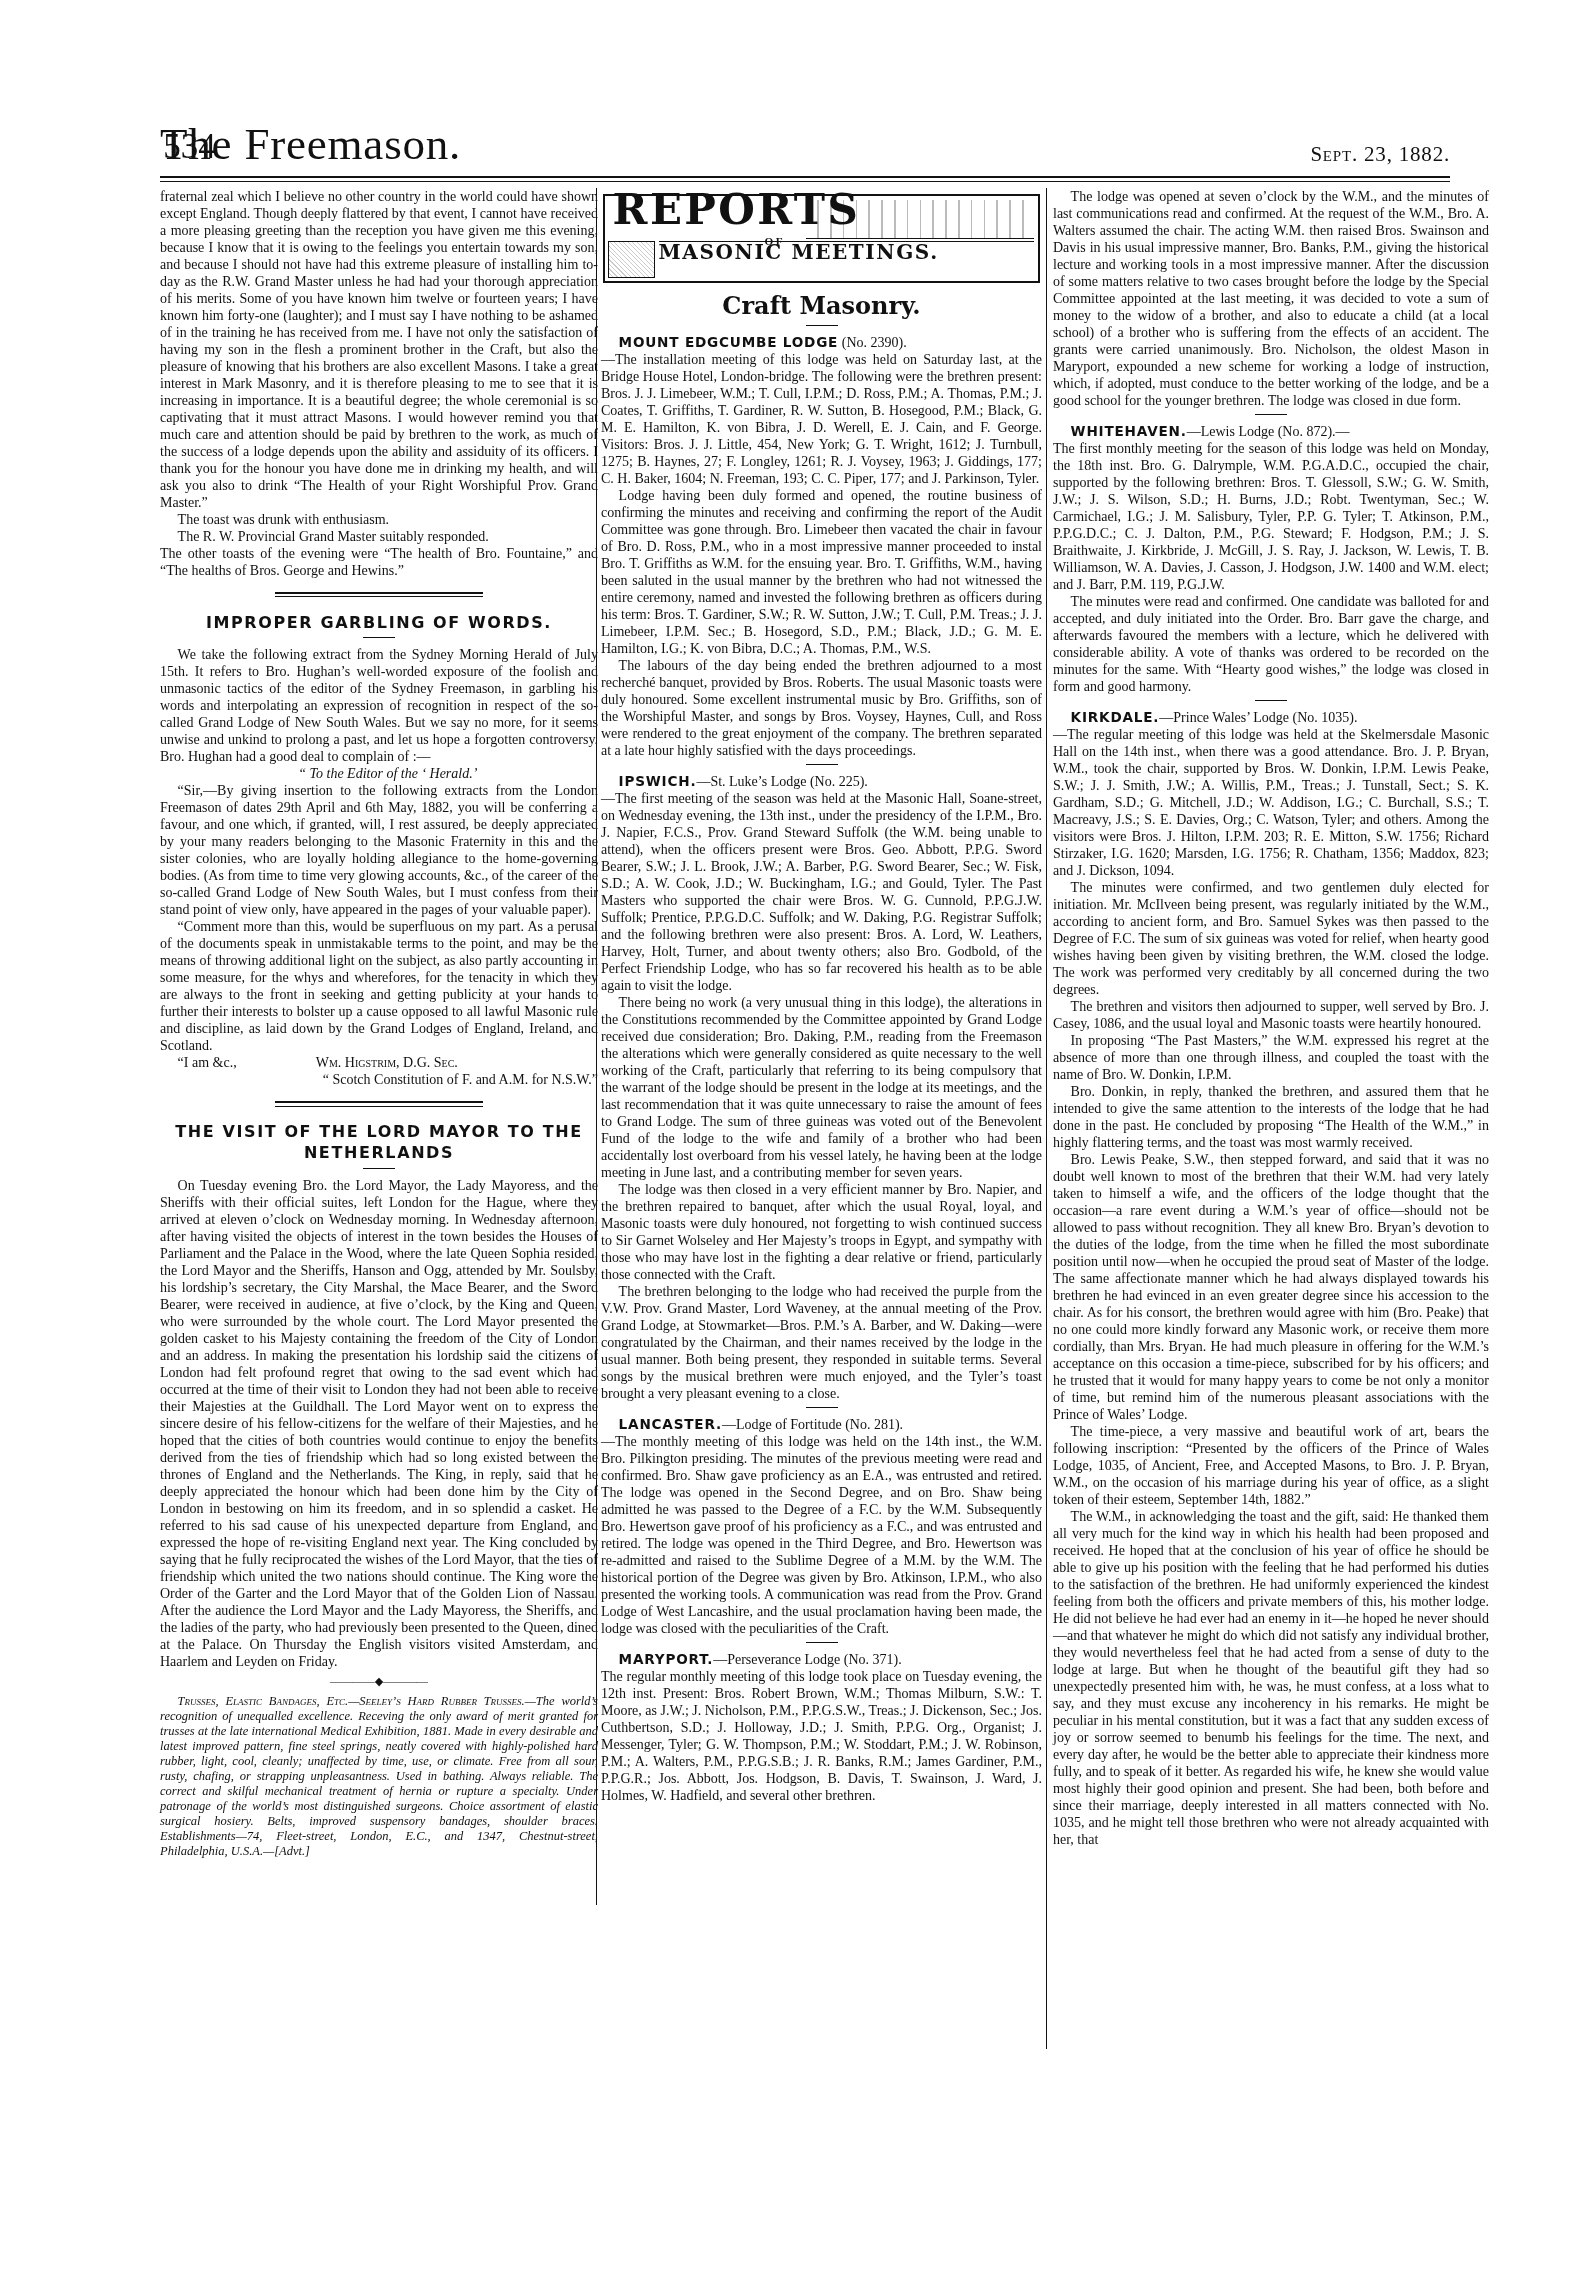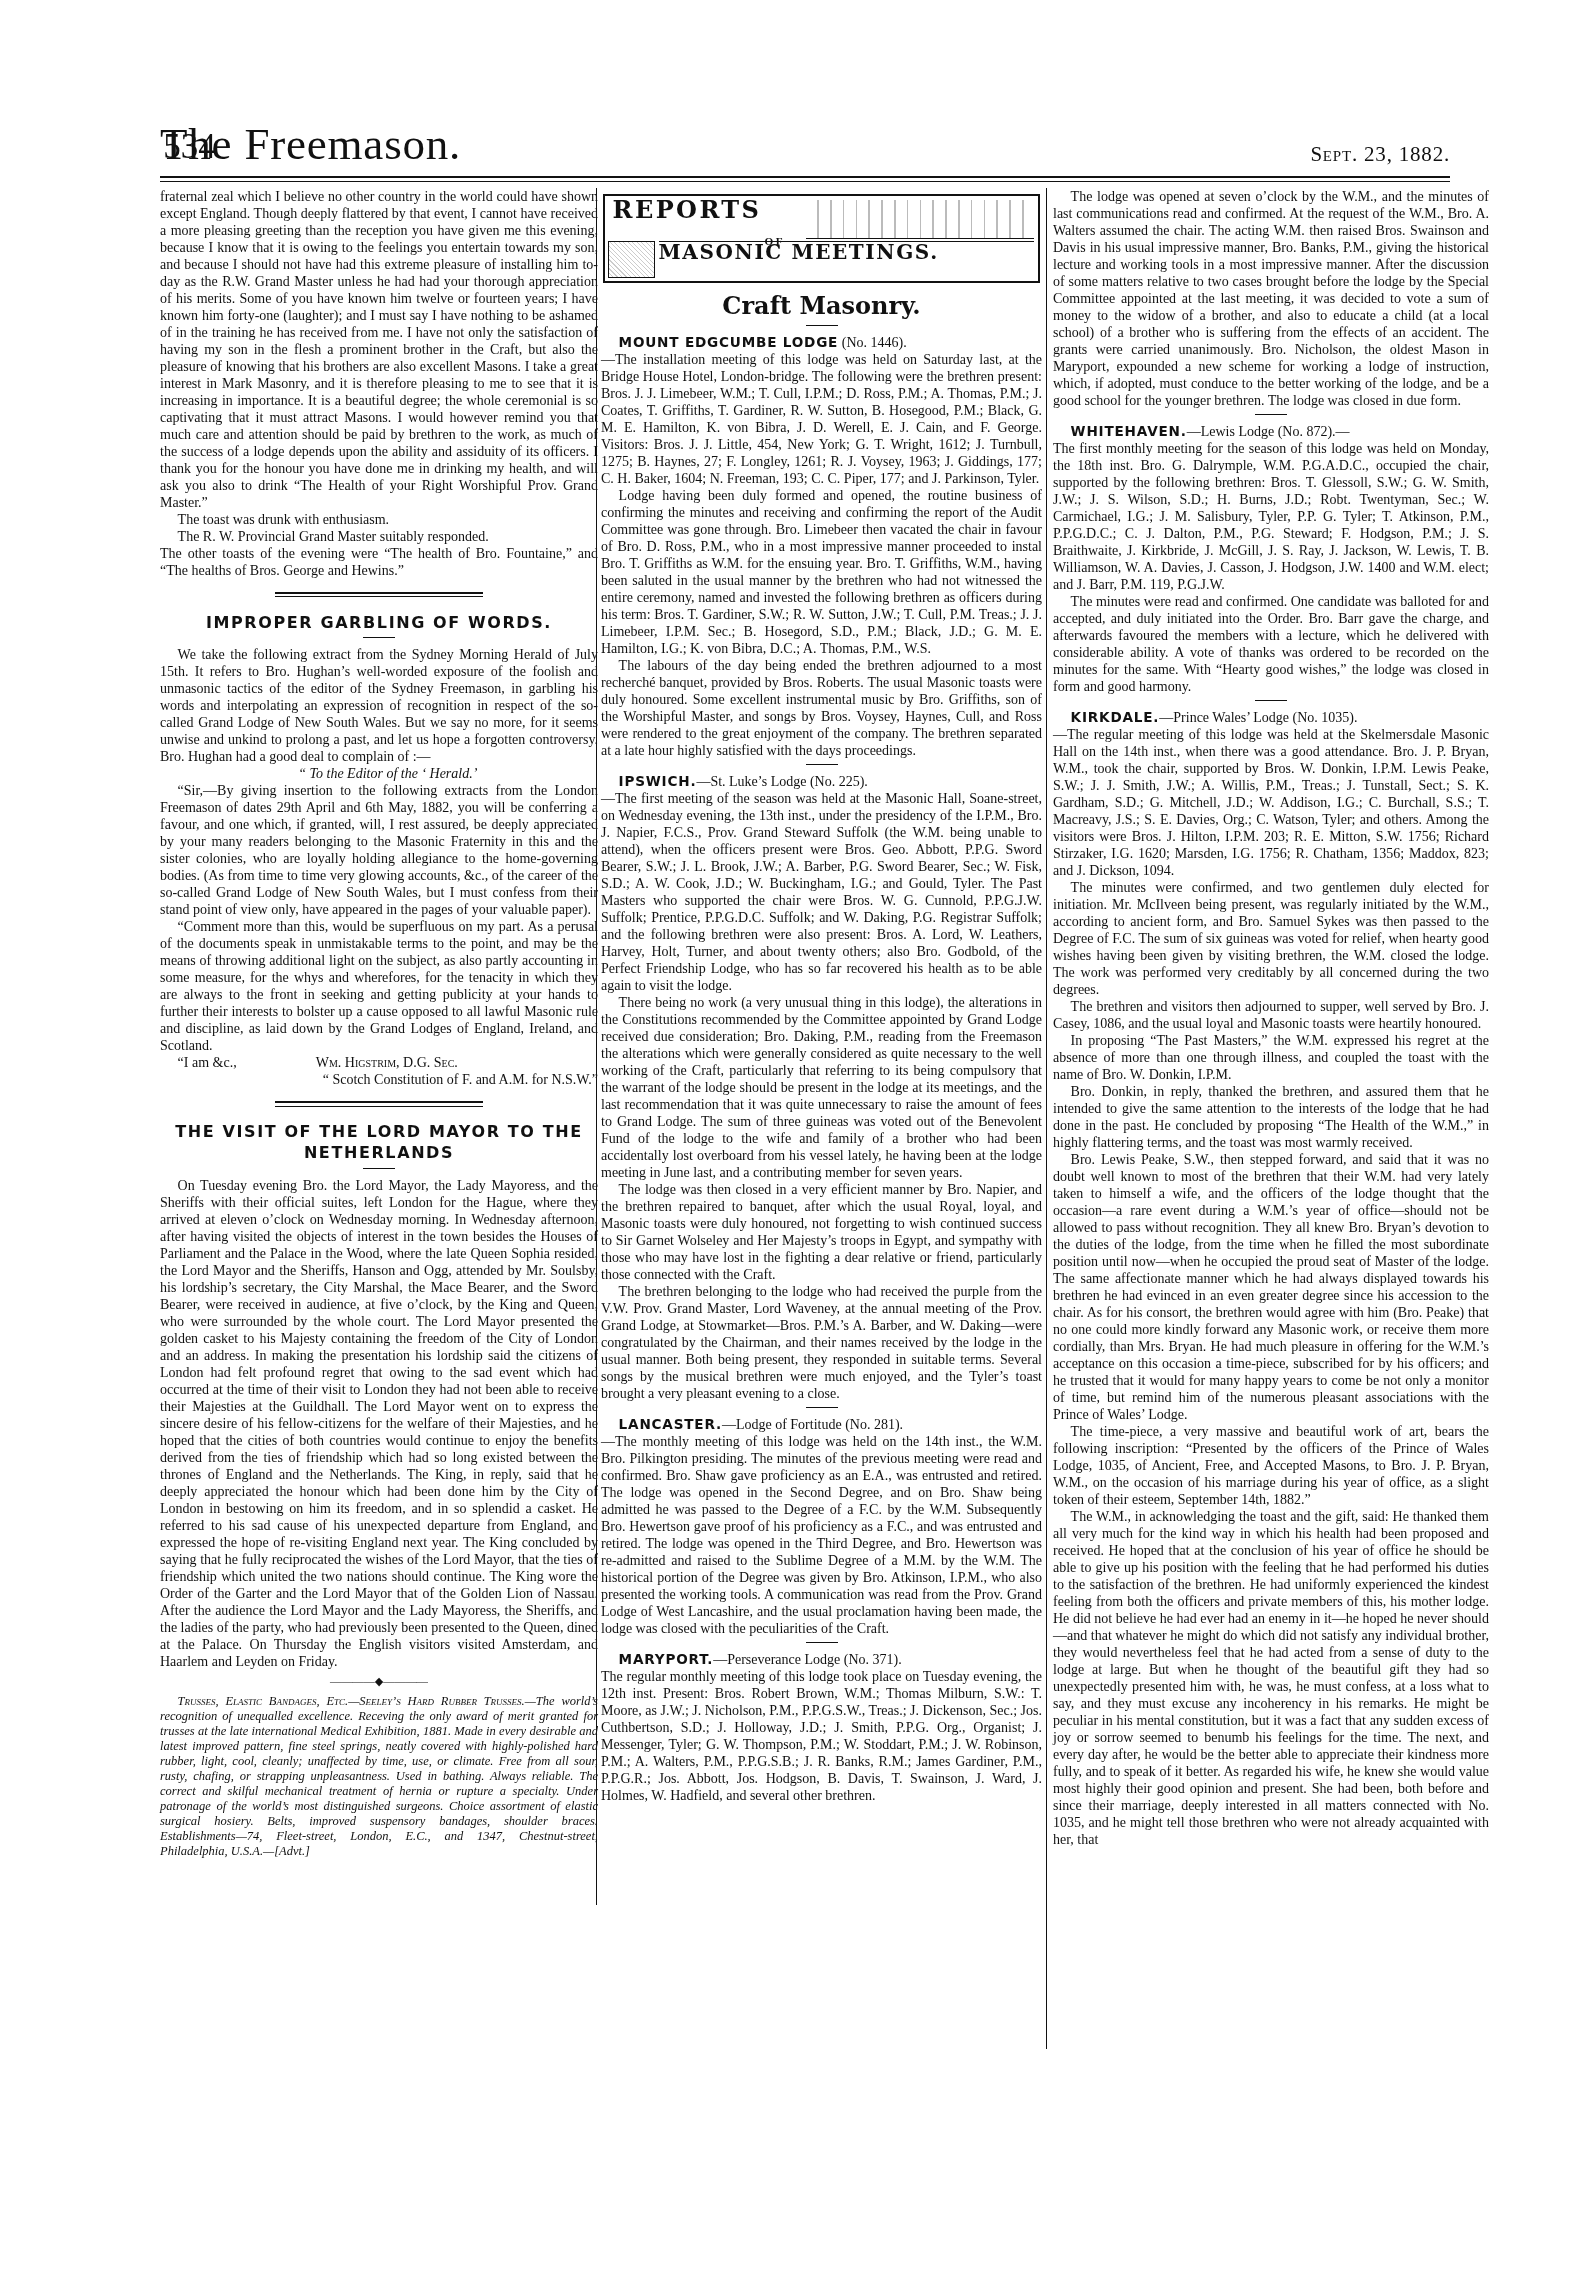--- a/index.html
+++ b/index.html
@@ -23,21 +23,21 @@
   .heading { text-align: center; font-family: "DejaVu Sans", "Liberation Sans", sans-serif; font-weight: bold; letter-spacing: 1.6px; font-size: 16px; line-height: 21px; margin: 11.2px 0 4.8px; }
   .short-rule { width: 32px; margin: 4.8px auto 8px; border-top: 1.6px solid #111; }
   .double-rule { width: 208px; margin: 12.8px auto 14.4px; border-top: 2.4px solid #111; border-bottom: 0.8px solid #111; height: 2.4px; }
   .lodge-head { text-indent: 17.6px; }
   .lodge-head .place { font-family: "DejaVu Sans", "Liberation Sans", sans-serif; font-weight: bold; letter-spacing: 0.8px; font-size: 13.6px; }
   .smallcaps { font-variant: small-caps; }
   .it { font-style: italic; }
   .right { text-align: right; }
   .center { text-align: center; }
   .banner { border: 2.4px double #111; height: 85px; margin: 6.4px 1.6px 8px; position: relative; }
-  .banner .reports { position: absolute; left: 8px; top: 4.8px; font-family: "DejaVu Serif", serif; font-weight: bold; font-size: 24px; letter-spacing: 2.4px; }
+  .banner .reports { position: absolute; left: 8px; top: 4.8px; font-family: "DejaVu Serif", serif; font-weight: bold; font-size: 42px; letter-spacing: 2.4px; }
   .banner .of { position: absolute; left: 160px; top: 37px; font-size: 11.2px; font-weight: bold; letter-spacing: 2.4px; }
   .banner .masonic { position: absolute; left: 54px; top: 45px; right: 4.8px; border-top: 1.6px solid #111; padding-top: 1.6px; font-family: "DejaVu Serif", serif; font-weight: bold; font-size: 20px; letter-spacing: 1.6px; }
   .banner .emblem { position: absolute; left: 3.2px; top: 45px; width: 45px; height: 35px; border: 0.8px solid #111; background: repeating-linear-gradient(45deg,#fff 0 2.4px,#ccc 2.4px 3.2px); }
   .banner .art { position: absolute; left: 201px; top: 3.2px; right: 4.8px; height: 38px; border-bottom: 0.8px solid #111; background: repeating-linear-gradient(90deg,#fff 0 11.2px,#bbb 11.2px 12.8px); }
   .craft { text-align: center; font-family: "DejaVu Serif", serif; font-weight: bold; font-size: 24px; line-height: 29px; margin: 3.2px 0 3.2px; }
   .ornament { text-align: center; margin: 6.4px 0; font-size: 11.2px; line-height: 11.2px; }
   .advert { font-size: 12.5px; line-height: 15px; margin-top: 9.6px; font-style: italic; }
 </style>
 </head>
 <body>
@@ -91,21 +91,21 @@
       <div class="art"></div>
       <div class="reports">REPORTS</div>
       <div class="of">OF</div>
       <div class="emblem"></div>
       <div class="masonic">MASONIC MEETINGS.</div>
     </div>
     <div class="craft">Craft Masonry.</div>
     <div class="short-rule"></div>
 
     <p class="lodge-head">
-      <span class="place">MOUNT EDGCUMBE LODGE</span><span> (No. 1446).</span>
+      <span class="place">MOUNT EDGCUMBE LODGE</span><span> (No. 2390).</span>
     </p>
     <p class="noindent">—The installation meeting of this lodge was held on Saturday last, at the Bridge House Hotel, London-bridge. The following were the brethren present: Bros. J. J. Limebeer, W.M.; T. Cull, I.P.M.; D. Ross, P.M.; A. Thomas, P.M.; J. Coates, T. Griffiths, T. Gardiner, R. W. Sutton, B. Hosegood, P.M.; Black, G. M. E. Hamilton, K. von Bibra, J. D. Werell, E. J. Cain, and F. George. Visitors: Bros. J. J. Little, 454, New York; G. T. Wright, 1612; J. Turnbull, 1275; B. Haynes, 27; F. Longley, 1261; R. J. Voysey, 1963; J. Giddings, 177; C. H. Baker, 1604; N. Freeman, 193; C. C. Piper, 177; and J. Parkinson, Tyler.</p>
     <p>Lodge having been duly formed and opened, the routine business of confirming the minutes and receiving and confirming the report of the Audit Committee was gone through. Bro. Limebeer then vacated the chair in favour of Bro. D. Ross, P.M., who in a most impressive manner proceeded to instal Bro. T. Griffiths as W.M. for the ensuing year. Bro. T. Griffiths, W.M., having been saluted in the usual manner by the brethren who had not witnessed the entire ceremony, named and invested the following brethren as officers during his term: Bros. T. Gardiner, S.W.; R. W. Sutton, J.W.; T. Cull, P.M. Treas.; J. J. Limebeer, I.P.M. Sec.; B. Hosegord, S.D., P.M.; Black, J.D.; G. M. E. Hamilton, I.G.; K. von Bibra, D.C.; A. Thomas, P.M., W.S.</p>
     <p>The labours of the day being ended the brethren adjourned to a most recherché banquet, provided by Bros. Roberts. The usual Masonic toasts were duly honoured. Some excellent instrumental music by Bro. Griffiths, son of the Worshipful Master, and songs by Bros. Voysey, Haynes, Cull, and Ross were rendered to the great enjoyment of the company. The brethren separated at a late hour highly satisfied with the days proceedings.</p>
     <div class="short-rule"></div>
 
     <p class="lodge-head">
       <span class="place">IPSWICH.</span><span>—St. Luke’s Lodge (No. 225).</span>
     </p>
     <p class="noindent">—The first meeting of the season was held at the Masonic Hall, Soane-street, on Wednesday evening, the 13th inst., under the presidency of the I.P.M., Bro. J. Napier, F.C.S., Prov. Grand Steward Suffolk (the W.M. being unable to attend), when the officers present were Bros. Geo. Abbott, P.P.G. Sword Bearer, S.W.; J. L. Brook, J.W.; A. Barber, P.G. Sword Bearer, Sec.; W. Fisk, S.D.; A. W. Cook, J.D.; W. Buckingham, I.G.; and Gould, Tyler. The Past Masters who supported the chair were Bros. W. G. Cunnold, P.P.G.J.W. Suffolk; Prentice, P.P.G.D.C. Suffolk; and W. Daking, P.G. Registrar Suffolk; and the following brethren were also present: Bros. A. Lord, W. Leathers, Harvey, Holt, Turner, and about twenty others; also Bro. Godbold, of the Perfect Friendship Lodge, who has so far recovered his health as to be able again to visit the lodge.</p>

